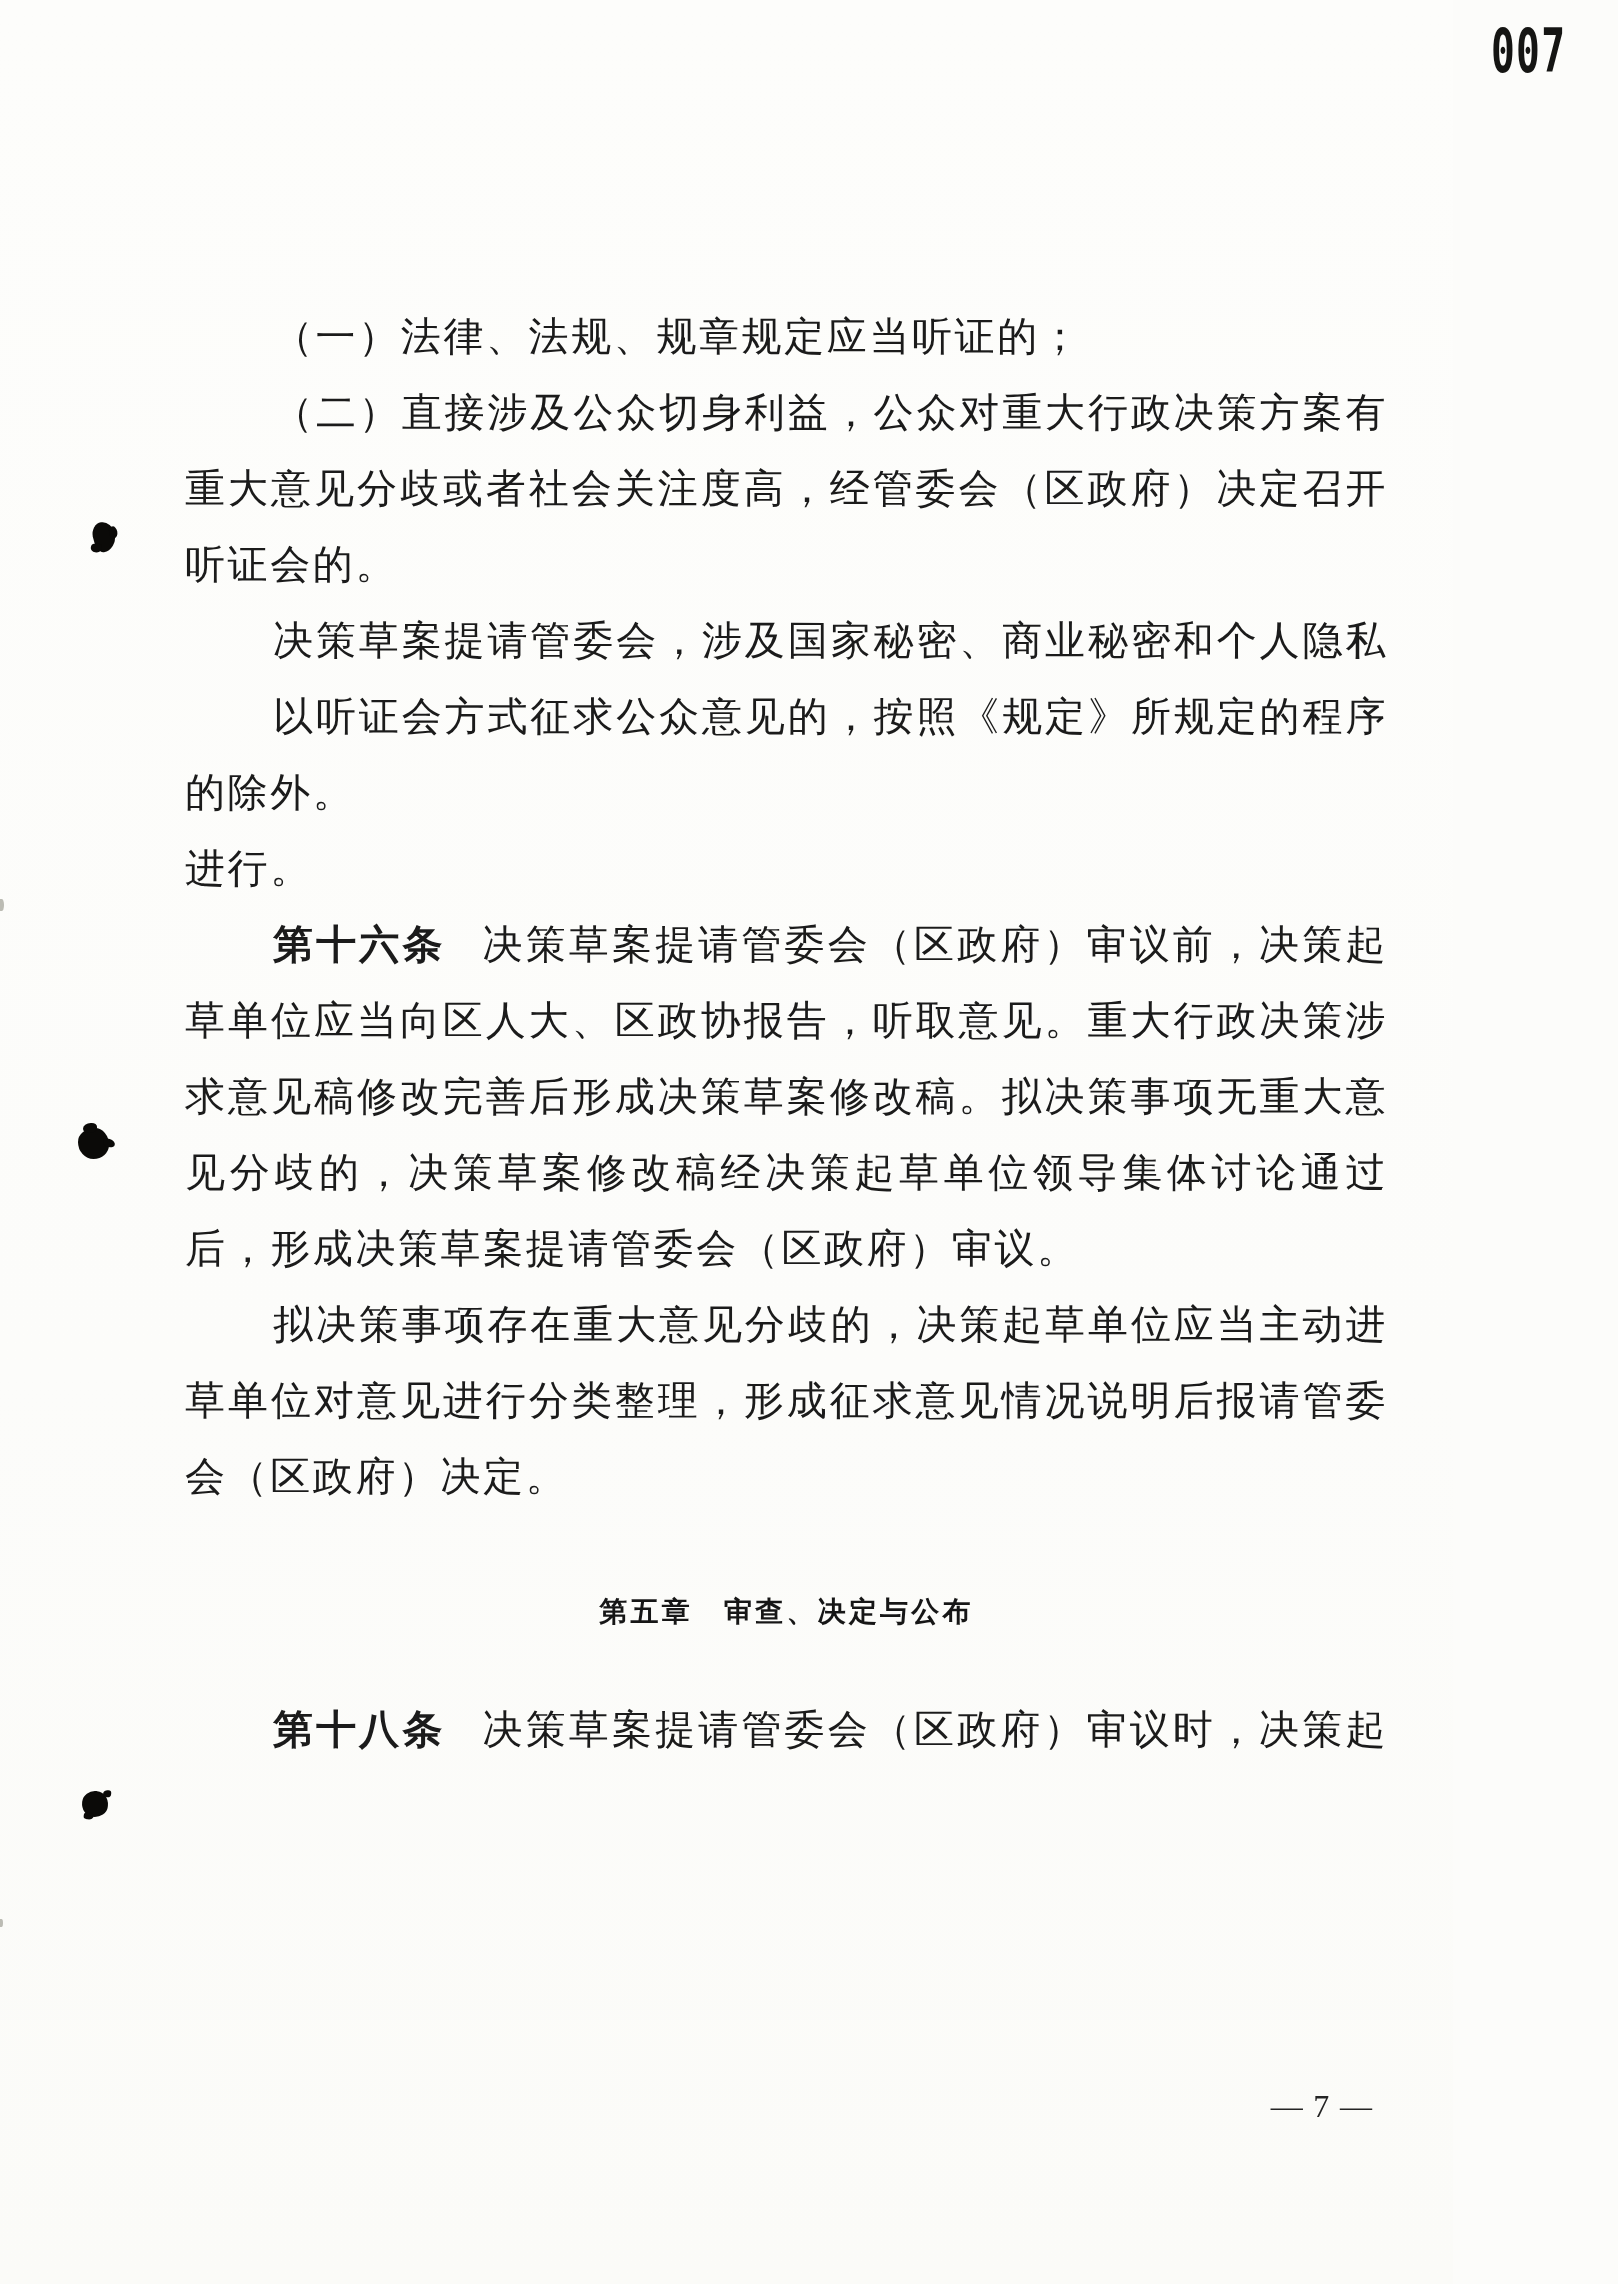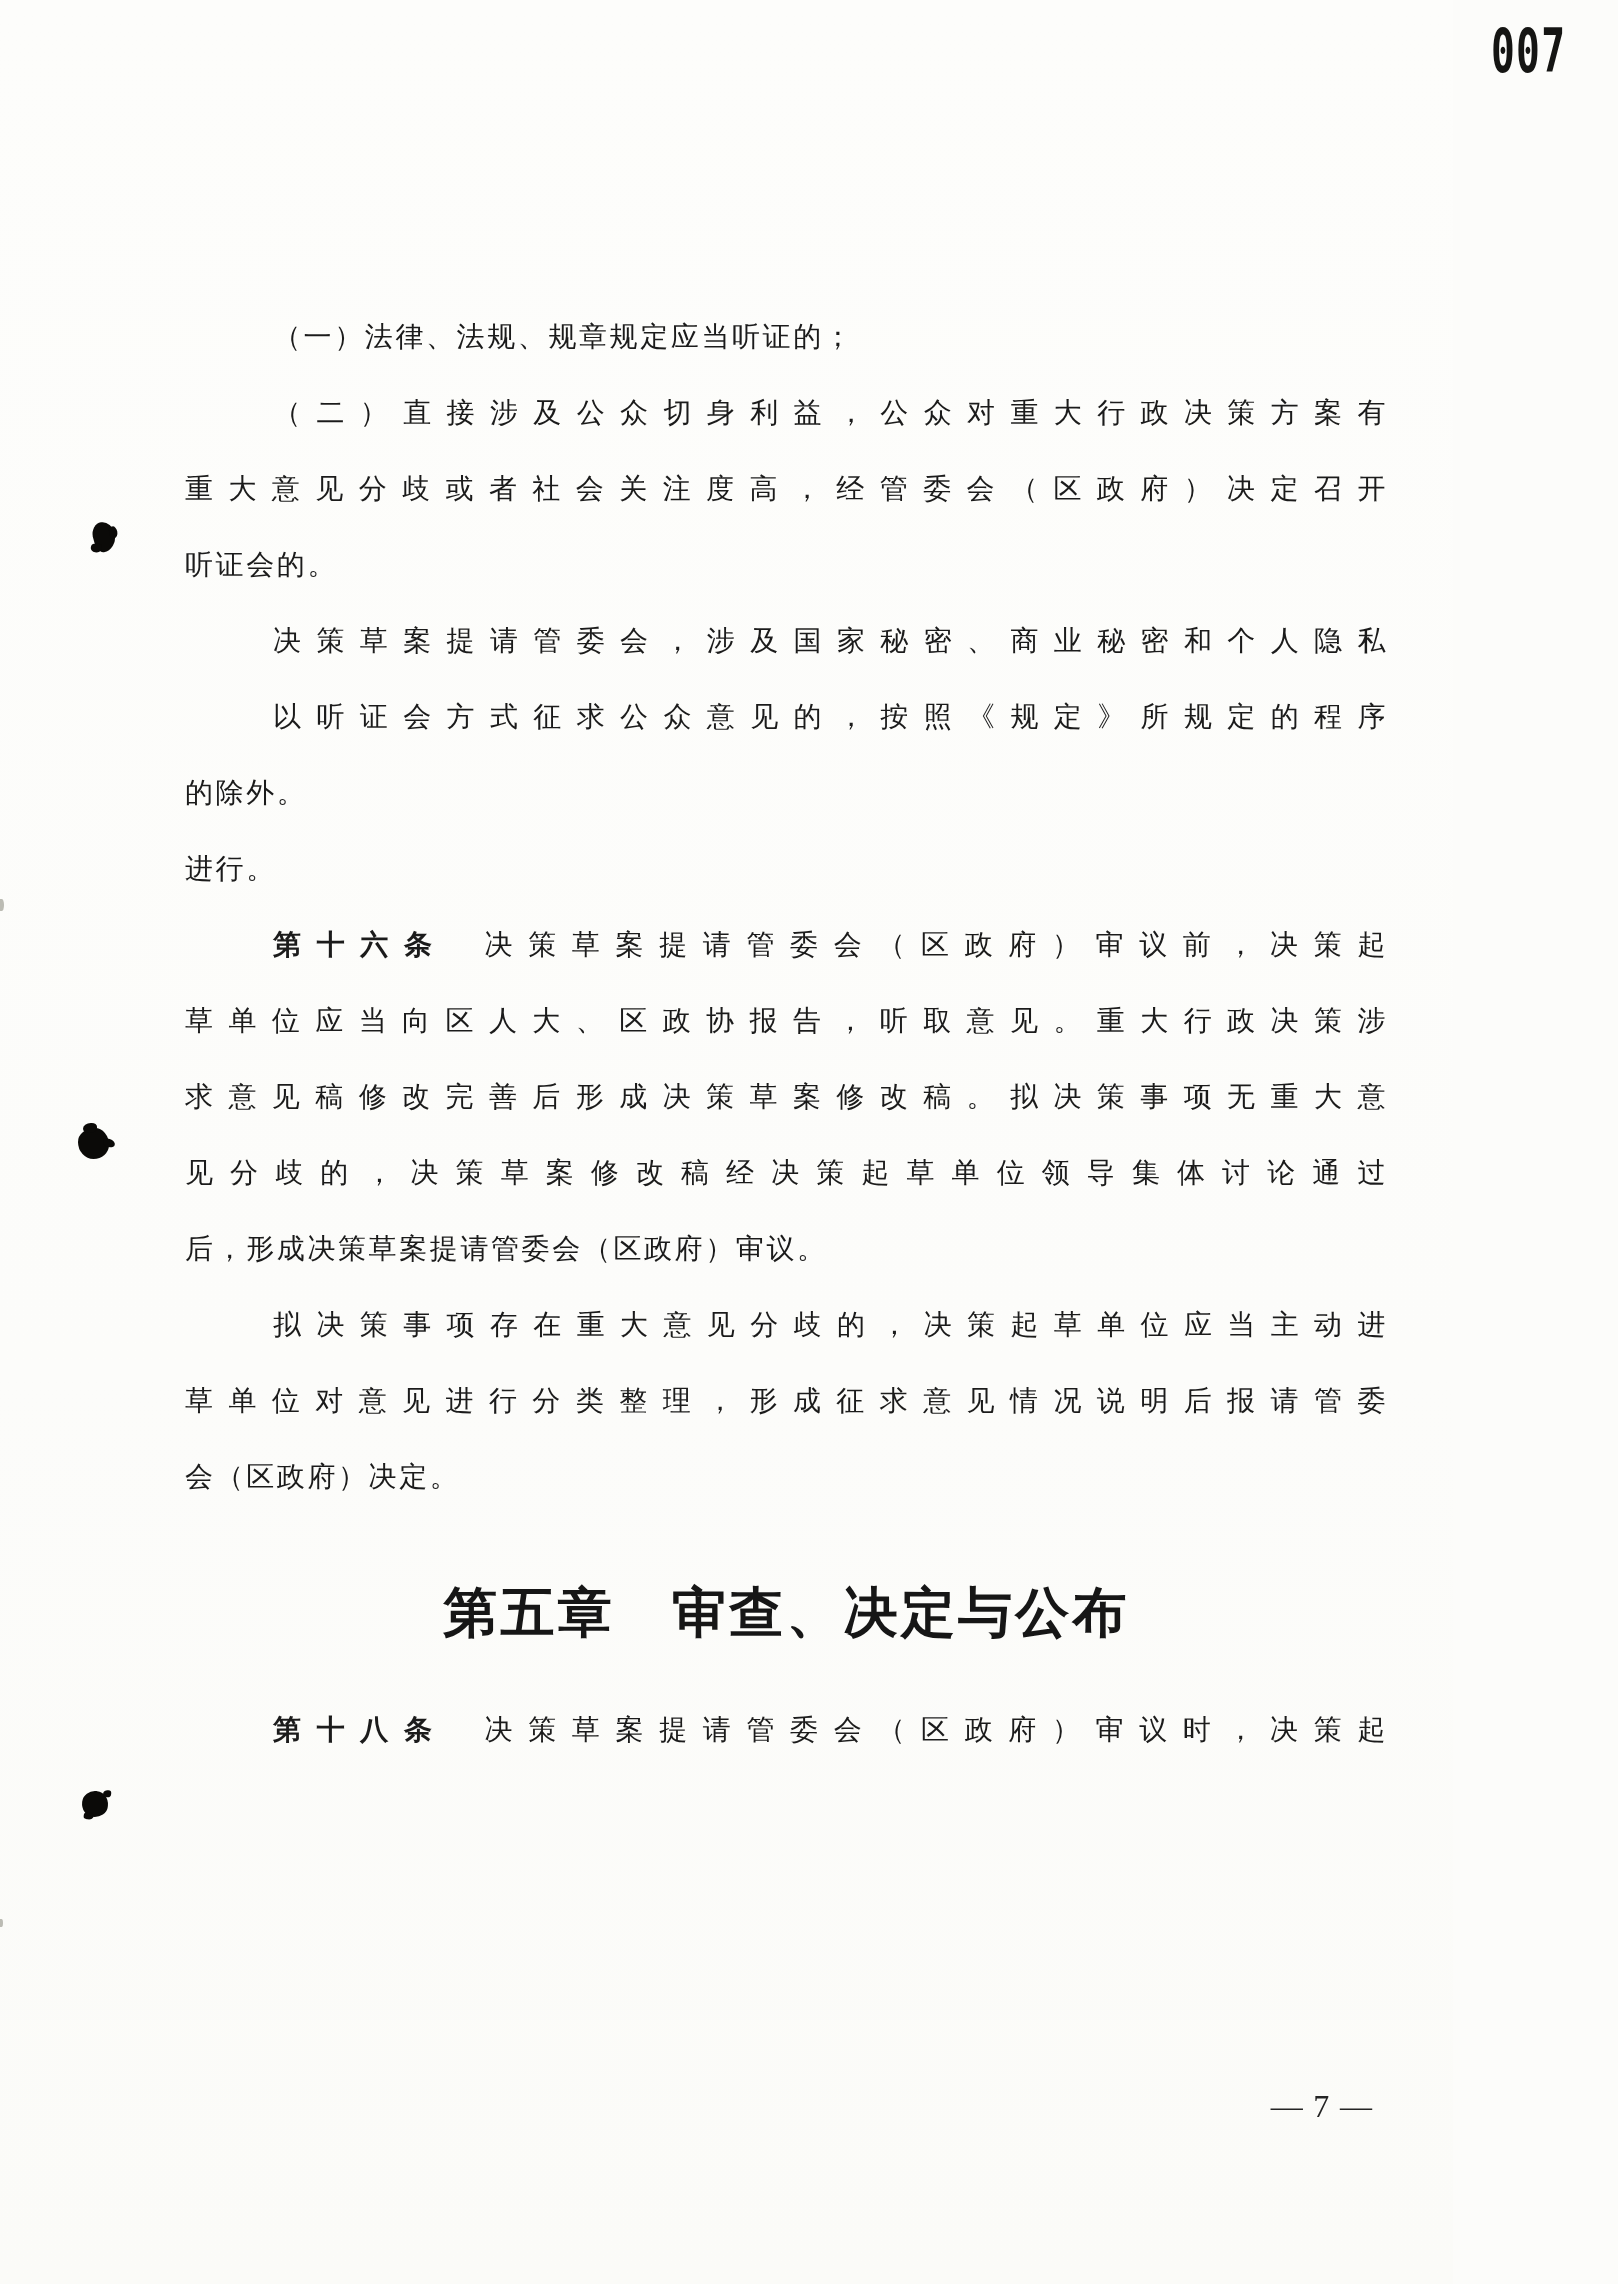--- a/index.html
+++ b/index.html
@@ -38,21 +38,21 @@
   .text-block {
     position: absolute;
     left: 185px;
     top: 299px;
     width: 1203px;
   }
   .line {
     margin: 0;
     height: 76px;
     line-height: 76px;
-    font-size: 28px;
+    font-size: 40px;
     letter-spacing: 2.6px;
     white-space: nowrap;
     font-weight: 400;
   }
   .line.j {
     white-space: normal;
     text-align: justify;
     text-align-last: justify;
   }
   .line.indent { padding-left: 88px; }
@@ -60,21 +60,21 @@
     font-family: Liberation Serif, serif;
     font-weight: 700;
     margin-right: 37px;
   }
   .term:empty { display: none; margin: 0; }
 
   .chapter {
     margin: 59px 0 0 0;
     height: 76px;
     line-height: 76px;
-    font-size: 54px;
+    font-size: 28px;
     letter-spacing: 3.2px;
     text-align: center;
     font-family: "Liberation Sans", "DejaVu Sans", sans-serif;
     font-weight: 700;
     color: #161616;
   }
   .line.after-heading { margin-top: 42px; }
 
   
   .footer-num {

